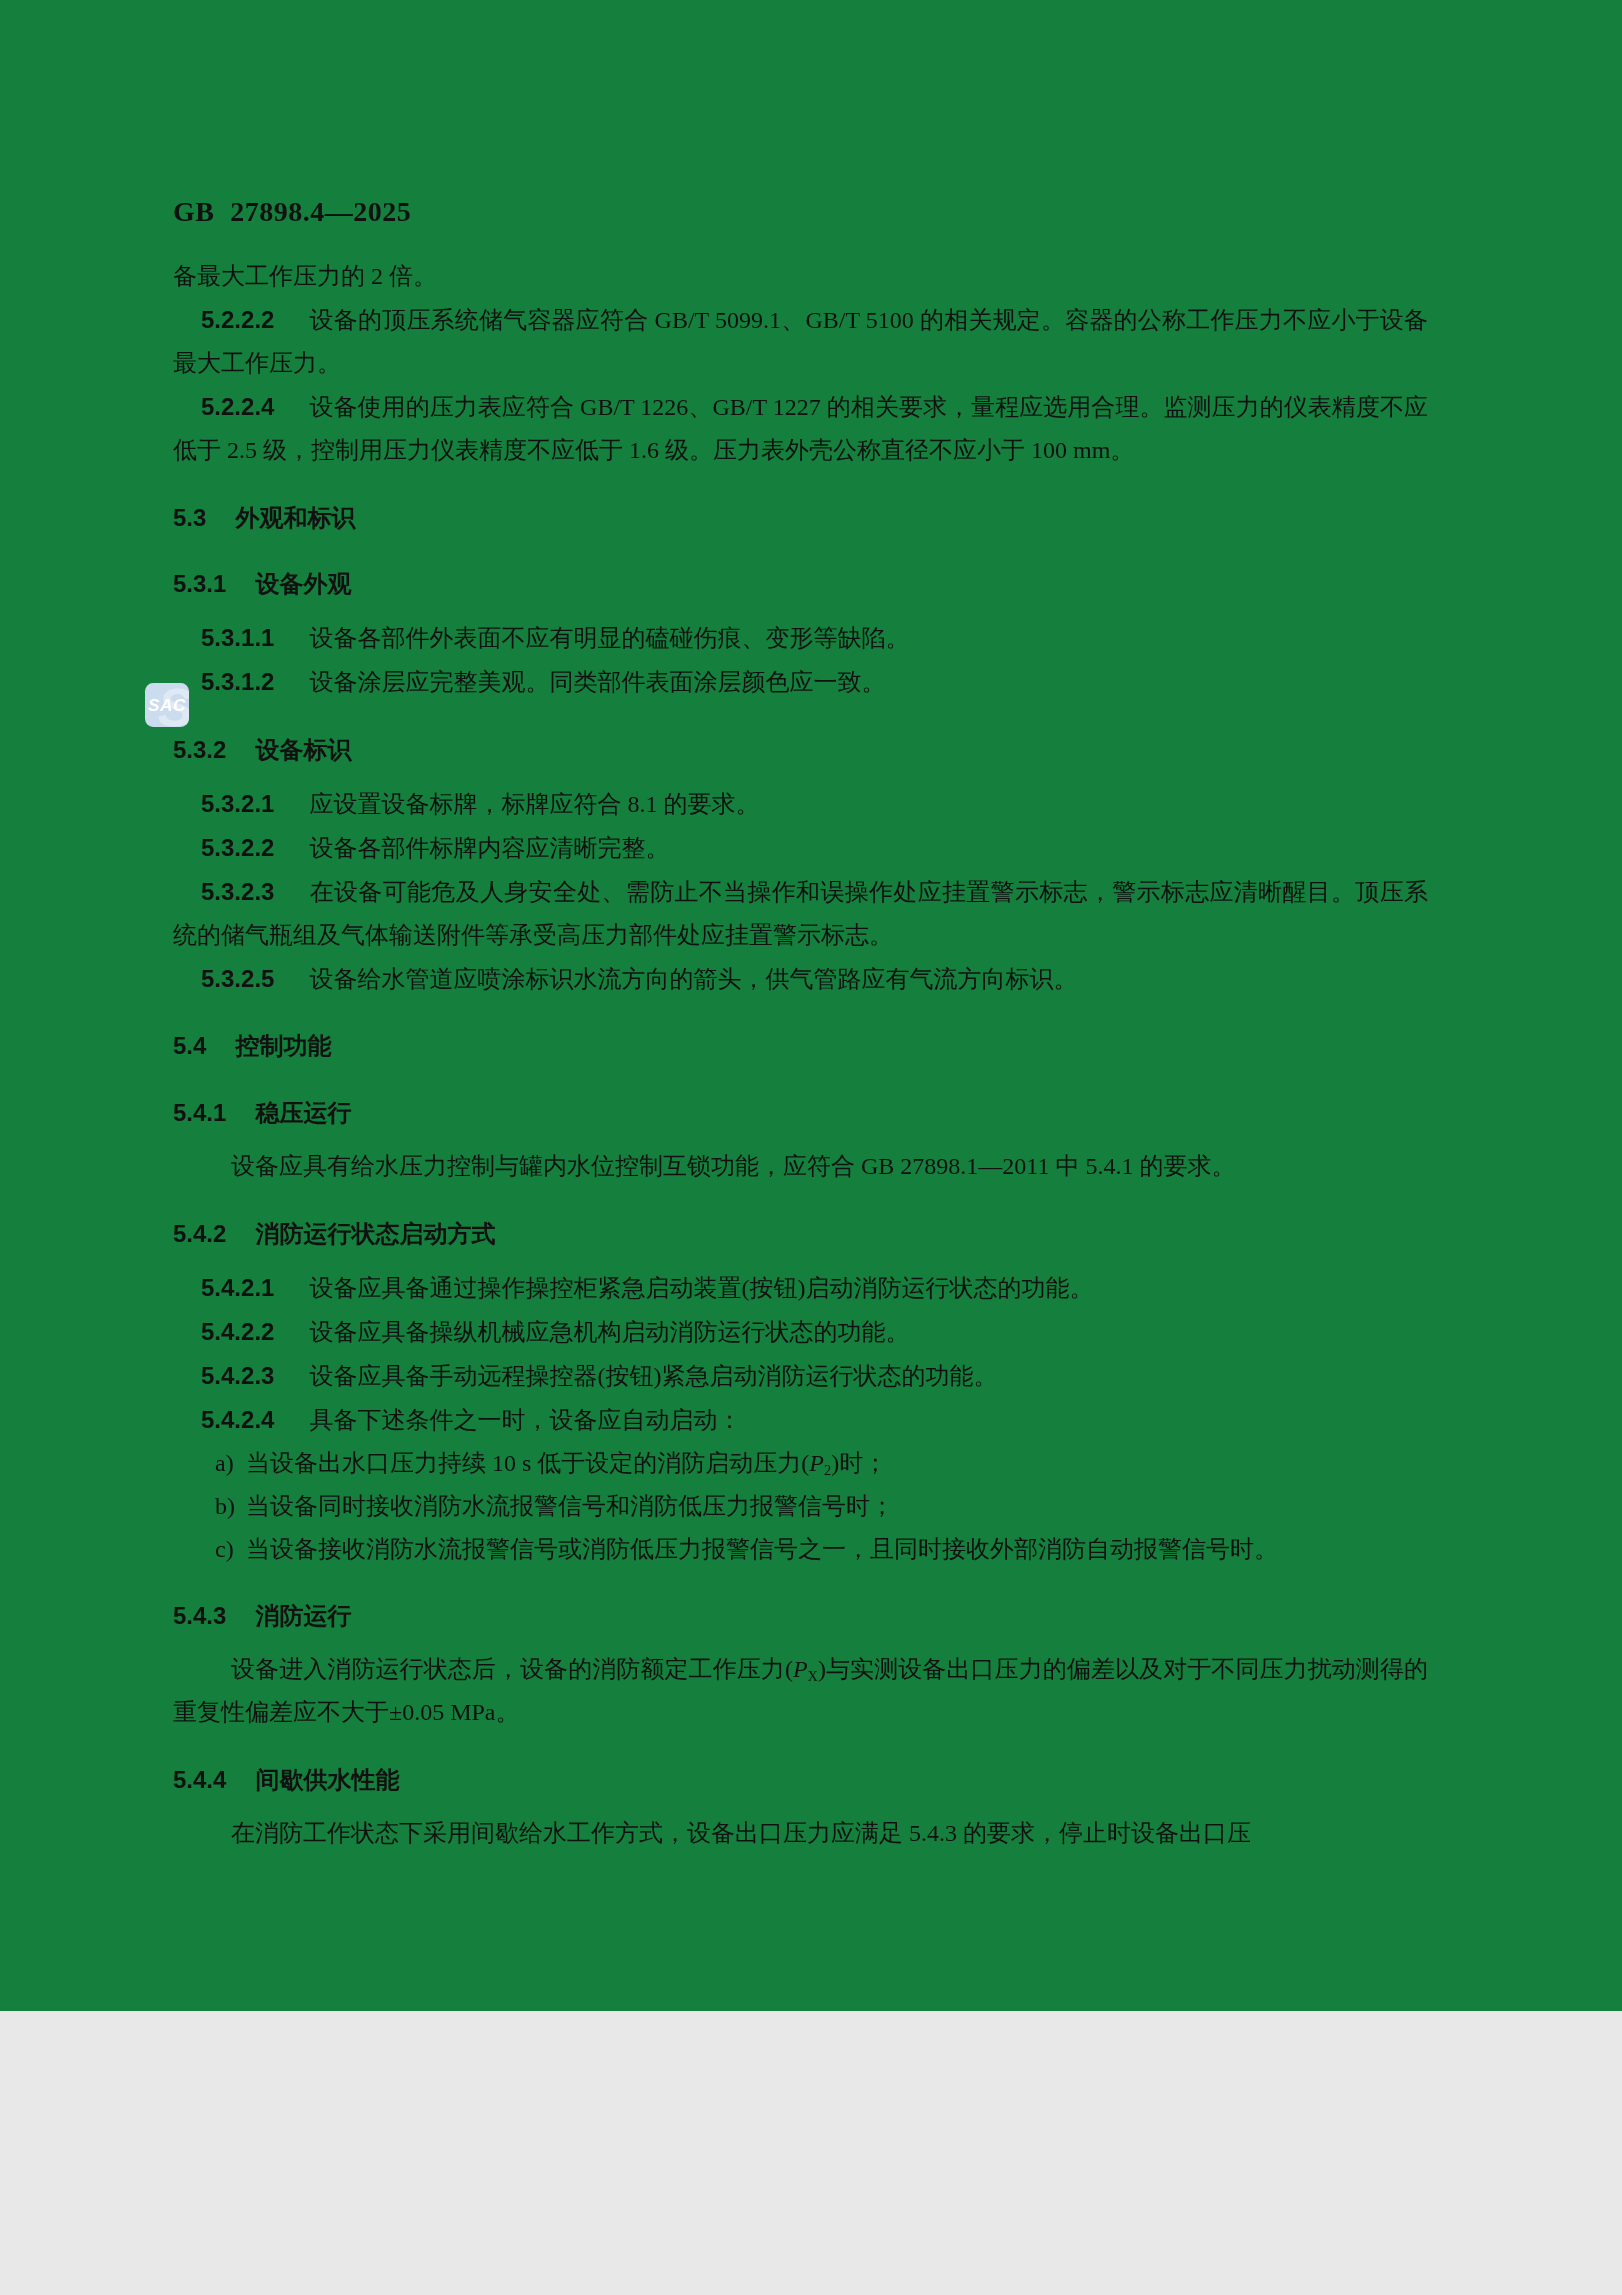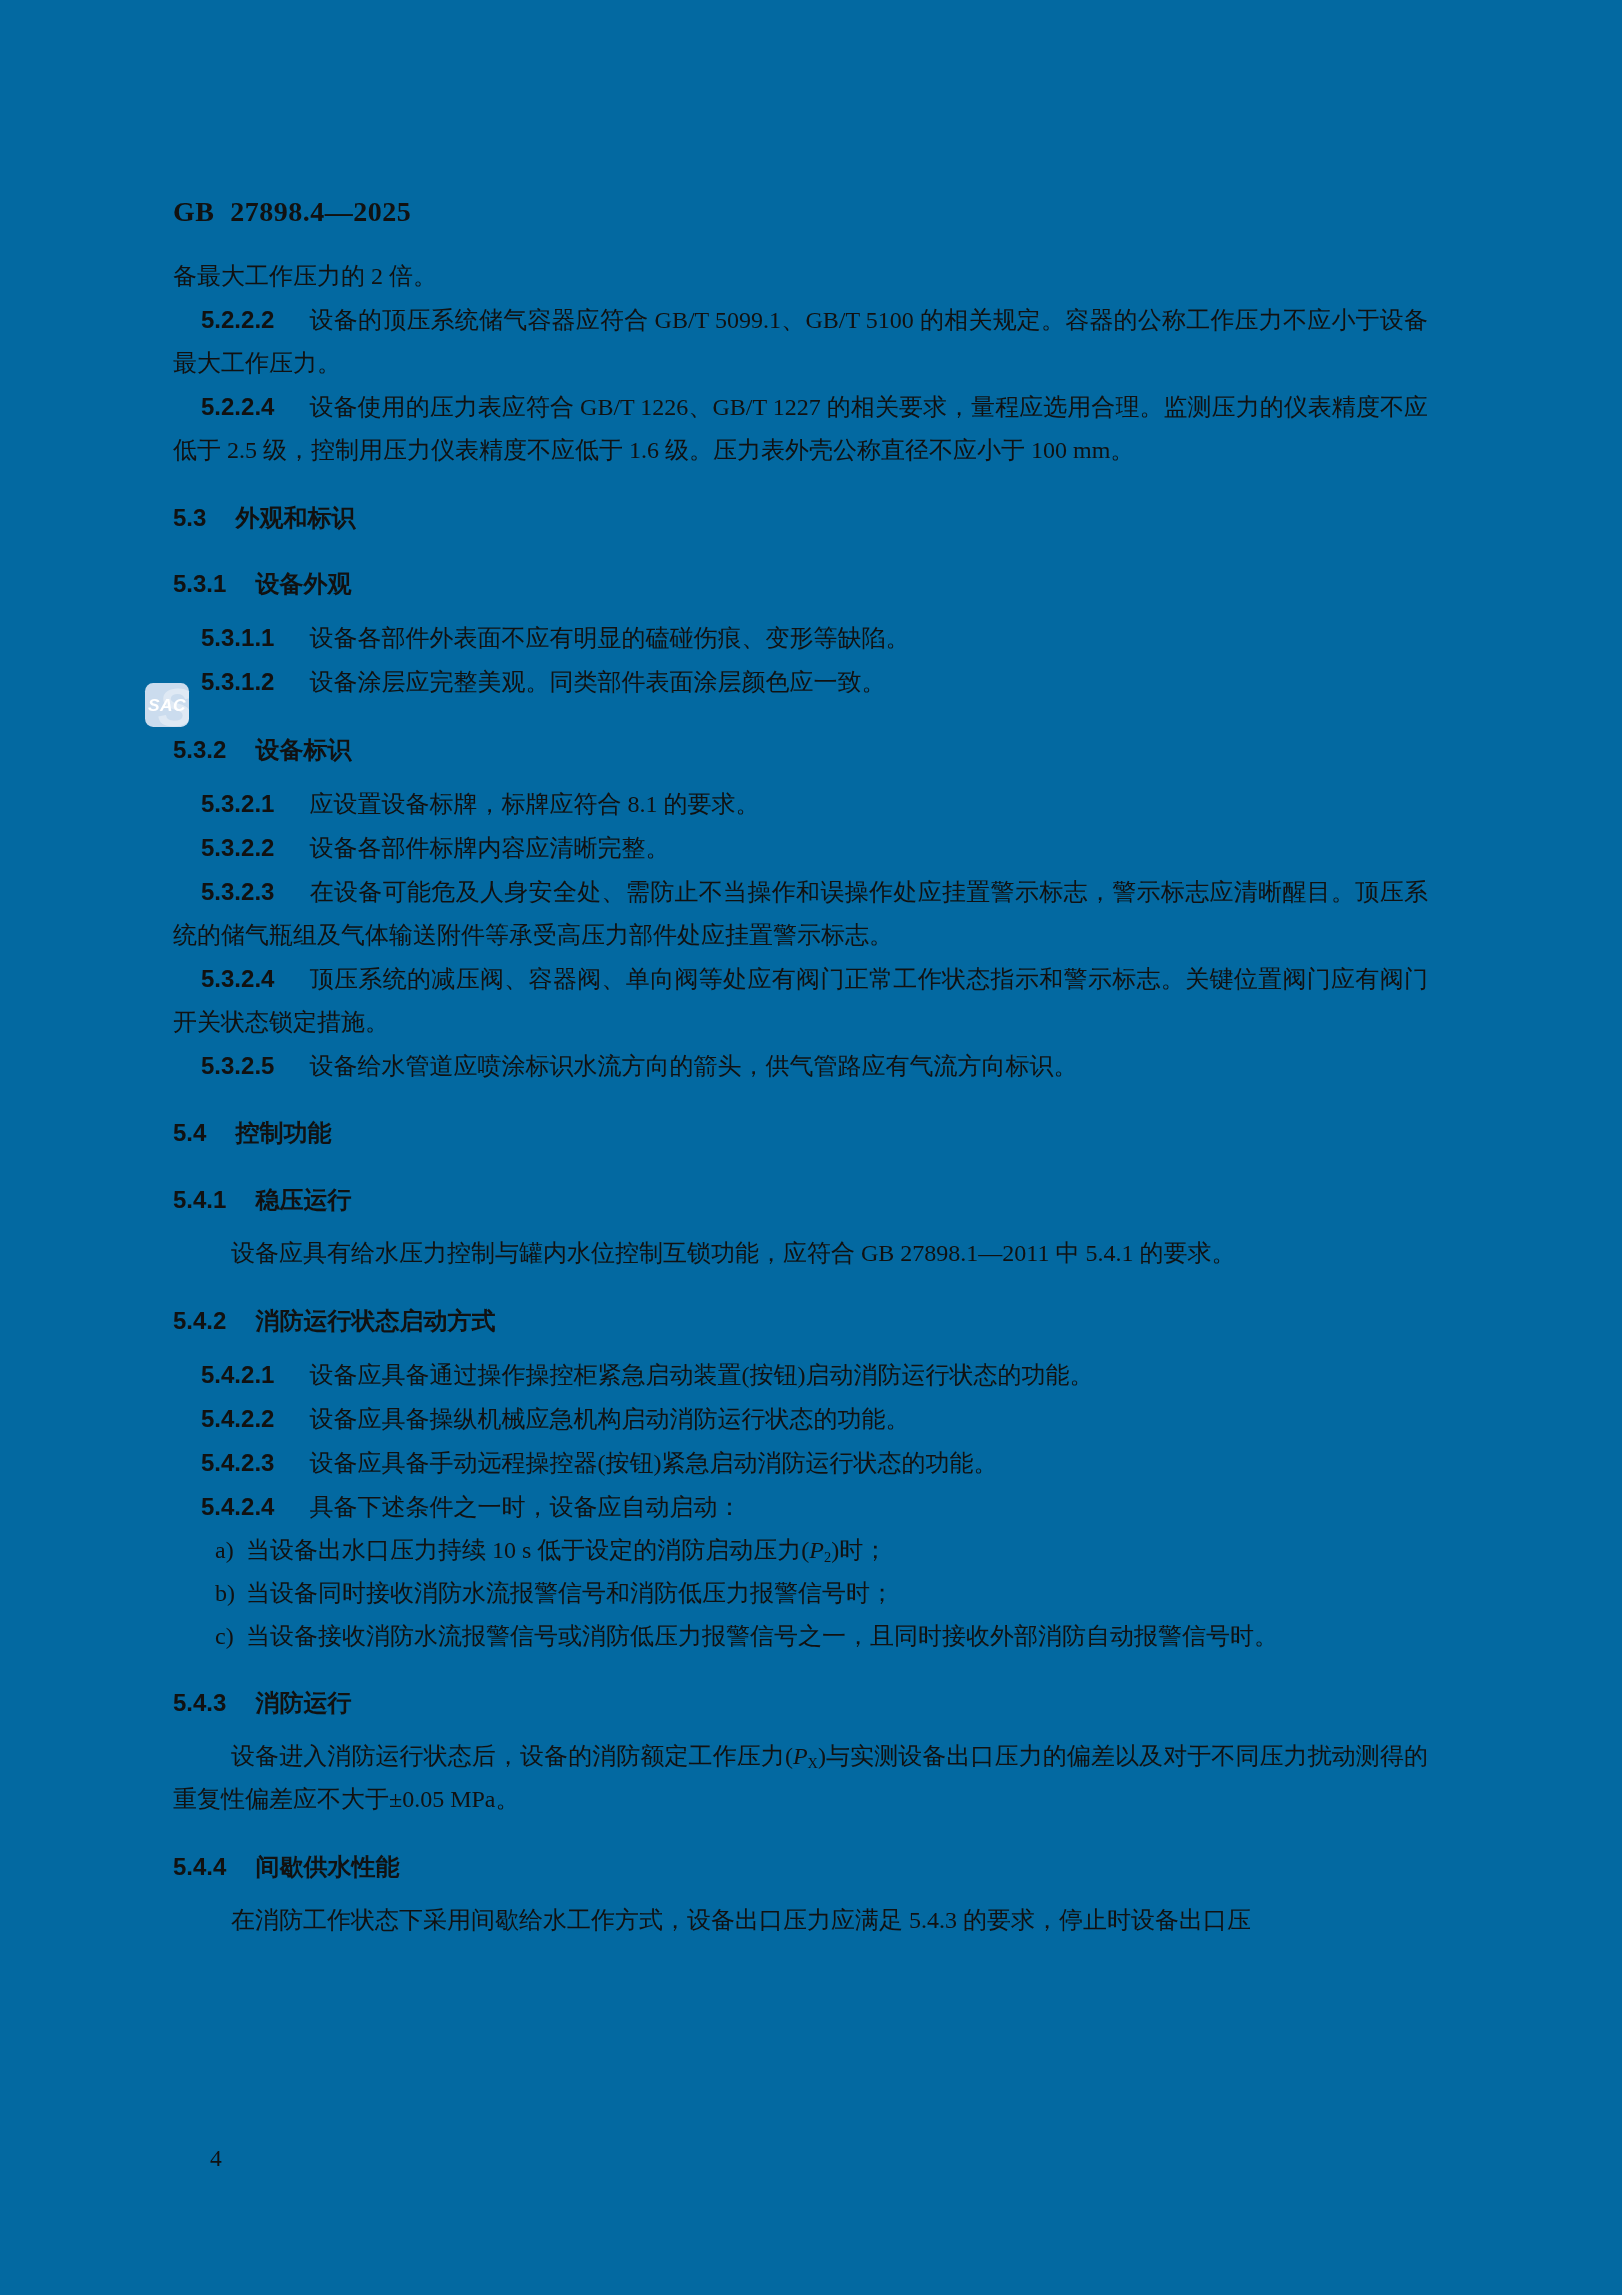--- a/index.html
+++ b/index.html
@@ -1,19 +1,19 @@
 <!DOCTYPE html>
 <html lang="zh" style="font-size:8.2px"><head>
 <meta charset="utf-8">
 <style>
   html,body{margin:0;padding:0;background:#e8e8e8;}
   .page{
     position:relative;
-    width:1623px;height:2295px;
-    background:#0369a1;
+    width:1623px;height:2011px;
+    background:#15803d;
     color:#111;
     font-family:"Liberation Serif","DejaVu Serif",serif;
     overflow:hidden;
   }
   .doc-header{
     position:absolute;
     left:173px;top:196px;
     font-size:28px;
     font-weight:700;
     letter-spacing:0.5px;
@@ -120,21 +120,20 @@
       <div class="block clause"><span class="num">5.2.2.2</span><span class="txt">设备的顶压系统储气容器应符合 GB/T 5099.1、GB/T 5100 的相关规定。容器的公称工作压力不应小于设备最大工作压力。</span></div>
       <div class="block clause"><span class="num">5.2.2.4</span><span class="txt">设备使用的压力表应符合 GB/T 1226、GB/T 1227 的相关要求，量程应选用合理。监测压力的仪表精度不应低于 2.5 级，控制用压力仪表精度不应低于 1.6 级。压力表外壳公称直径不应小于 100 mm。</span></div>
       <div class="block heading"><span class="num">5.3</span><span class="txt">外观和标识</span></div>
       <div class="block heading"><span class="num">5.3.1</span><span class="txt">设备外观</span></div>
       <div class="block clause"><span class="num">5.3.1.1</span><span class="txt">设备各部件外表面不应有明显的磕碰伤痕、变形等缺陷。</span></div>
       <div class="block clause"><span class="num">5.3.1.2</span><span class="txt">设备涂层应完整美观。同类部件表面涂层颜色应一致。</span></div>
       <div class="block heading"><span class="num">5.3.2</span><span class="txt">设备标识</span></div>
       <div class="block clause"><span class="num">5.3.2.1</span><span class="txt">应设置设备标牌，标牌应符合 8.1 的要求。</span></div>
       <div class="block clause"><span class="num">5.3.2.2</span><span class="txt">设备各部件标牌内容应清晰完整。</span></div>
       <div class="block clause"><span class="num">5.3.2.3</span><span class="txt">在设备可能危及人身安全处、需防止不当操作和误操作处应挂置警示标志，警示标志应清晰醒目。顶压系统的储气瓶组及气体输送附件等承受高压力部件处应挂置警示标志。</span></div>
-      <div class="block clause"><span class="num">5.3.2.4</span><span class="txt">顶压系统的减压阀、容器阀、单向阀等处应有阀门正常工作状态指示和警示标志。关键位置阀门应有阀门开关状态锁定措施。</span></div>
       <div class="block clause"><span class="num">5.3.2.5</span><span class="txt">设备给水管道应喷涂标识水流方向的箭头，供气管路应有气流方向标识。</span></div>
       <div class="block heading"><span class="num">5.4</span><span class="txt">控制功能</span></div>
       <div class="block heading"><span class="num">5.4.1</span><span class="txt">稳压运行</span></div>
       <div class="block para"><span class="txt">设备应具有给水压力控制与罐内水位控制互锁功能，应符合 GB 27898.1—2011 中 5.4.1 的要求。</span></div>
       <div class="block heading"><span class="num">5.4.2</span><span class="txt">消防运行状态启动方式</span></div>
       <div class="block clause"><span class="num">5.4.2.1</span><span class="txt">设备应具备通过操作操控柜紧急启动装置(按钮)启动消防运行状态的功能。</span></div>
       <div class="block clause"><span class="num">5.4.2.2</span><span class="txt">设备应具备操纵机械应急机构启动消防运行状态的功能。</span></div>
       <div class="block clause"><span class="num">5.4.2.3</span><span class="txt">设备应具备手动远程操控器(按钮)紧急启动消防运行状态的功能。</span></div>
       <div class="block clause"><span class="num">5.4.2.4</span><span class="txt">具备下述条件之一时，设备应自动启动：</span></div>
       <div class="block list"><span class="label">a)</span><span class="txt"><span>当设备出水口压力持续 10 s 低于设定的消防启动压力(</span><span class="it">P</span><sub>2</sub><span>)时；</span></span></div>

